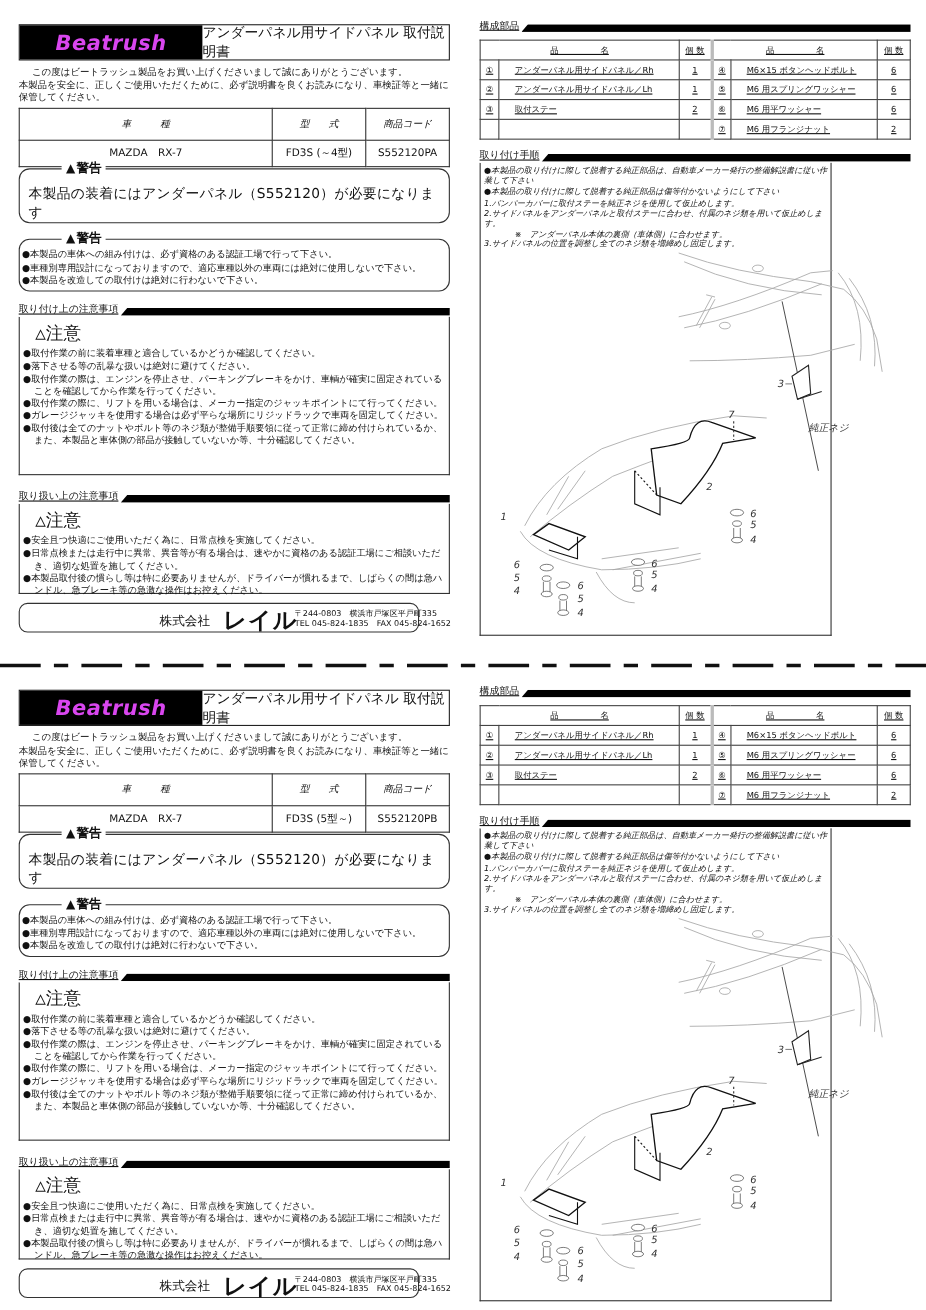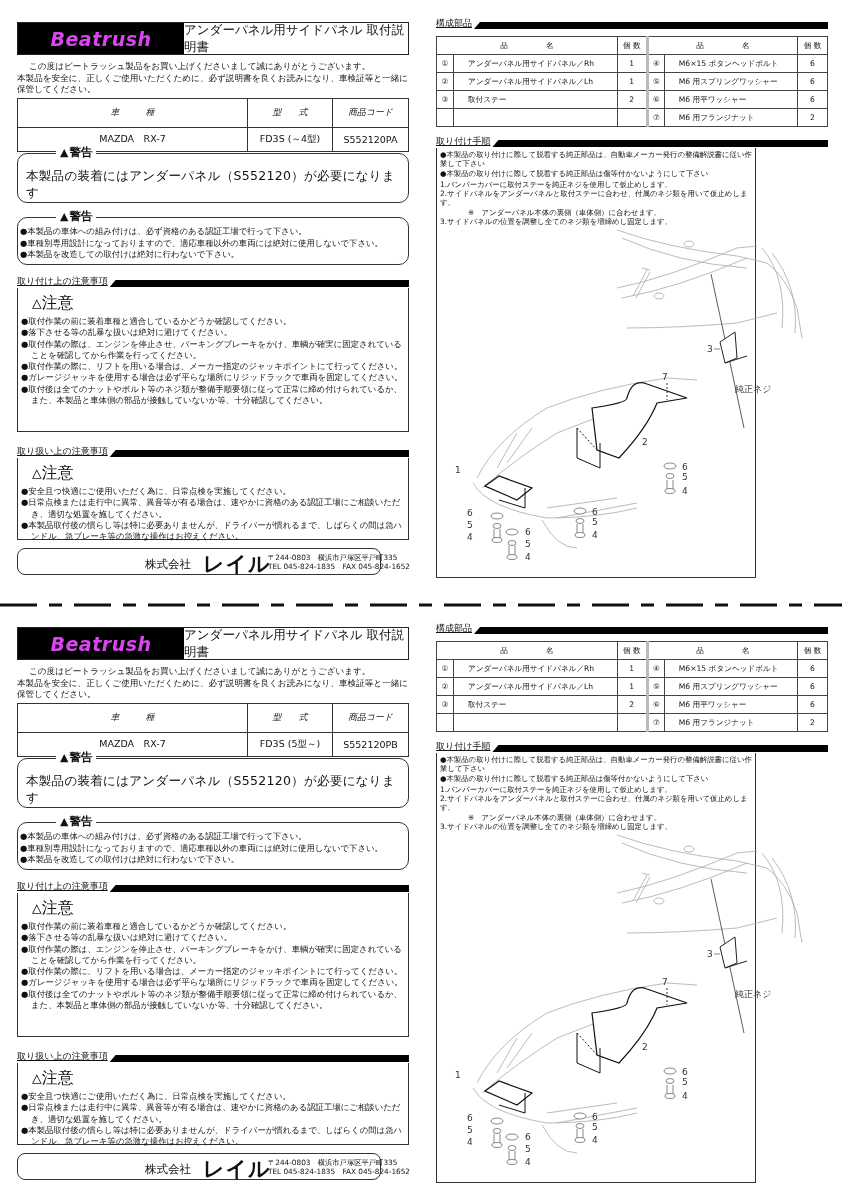--- a/index.html
+++ b/index.html
@@ -41,28 +41,28 @@
   .caution-box ul { list-style: none; font-size: 8.4px; line-height: 11.3px; padding: 0 4px 0 3px; }
   .caution-box li { padding-left: 10px; text-indent: -10px; }
 
   .company-box { position: absolute; left: 17px; top: 548px; width: 364px; height: 27px; border: 1.3px solid #333; border-radius: 8px; }
   .company-box .name { position: absolute; left: 127px; top: 8px; font-size: 11.5px; }
   .company-box .brand { position: absolute; left: 185px; top: 1px; font-size: 21px; font-weight: bold; letter-spacing: 1px; }
   .company-box .addr { position: absolute; left: 250px; top: 5px; font-size: 7.3px; line-height: 8.5px; white-space: nowrap; }
 
   
   .parts-table { position: absolute; left: 436px; top: 36px; width: 392px; border-collapse: collapse; font-size: 7.6px; }
-  .parts-table td, .parts-table th { border: 1px solid #444; height: 18px; font-weight: normal; }
+  .parts-table td, .parts-table th { border: 1px solid #444; height: 18px; font-weight: normal; text-decoration: underline; }
   .parts-table th { text-align: center; }
   .parts-table td.num { text-align: center; width: 17px; }
   .parts-table td.name { padding-left: 14px; }
   .parts-table td.qty { text-align: center; width: 30px; }
   .parts-table .sep { border-right: 3px solid #bbb; }
 
-  .proc-box { position: absolute; left: 436px; top: 148px; width: 320px; height: 430px; border: 1.3px solid #333; border-top: none; }
+  .proc-box { position: absolute; left: 436px; top: 148px; width: 320px; height: 430px; border: 1.3px solid #333; border-top: none; font-style: italic; }
   .proc-box .notes { font-size: 7.4px; line-height: 9.3px; padding: 2px 3px 0; }
   .proc-box .steps { font-size: 7.4px; line-height: 9.3px; padding: 2px 3px 0; }
   .proc-box .steps .sub { padding-left: 28px; }
   .diagram { position: absolute; left: 0; top: 70px; width: 390px; height: 355px; }
   .diagram text { font-family: "DejaVu Sans", sans-serif; font-size: 9px; fill: #333; }
 </style>
 </head>
 <body>
 
 <div class="sheet top">

